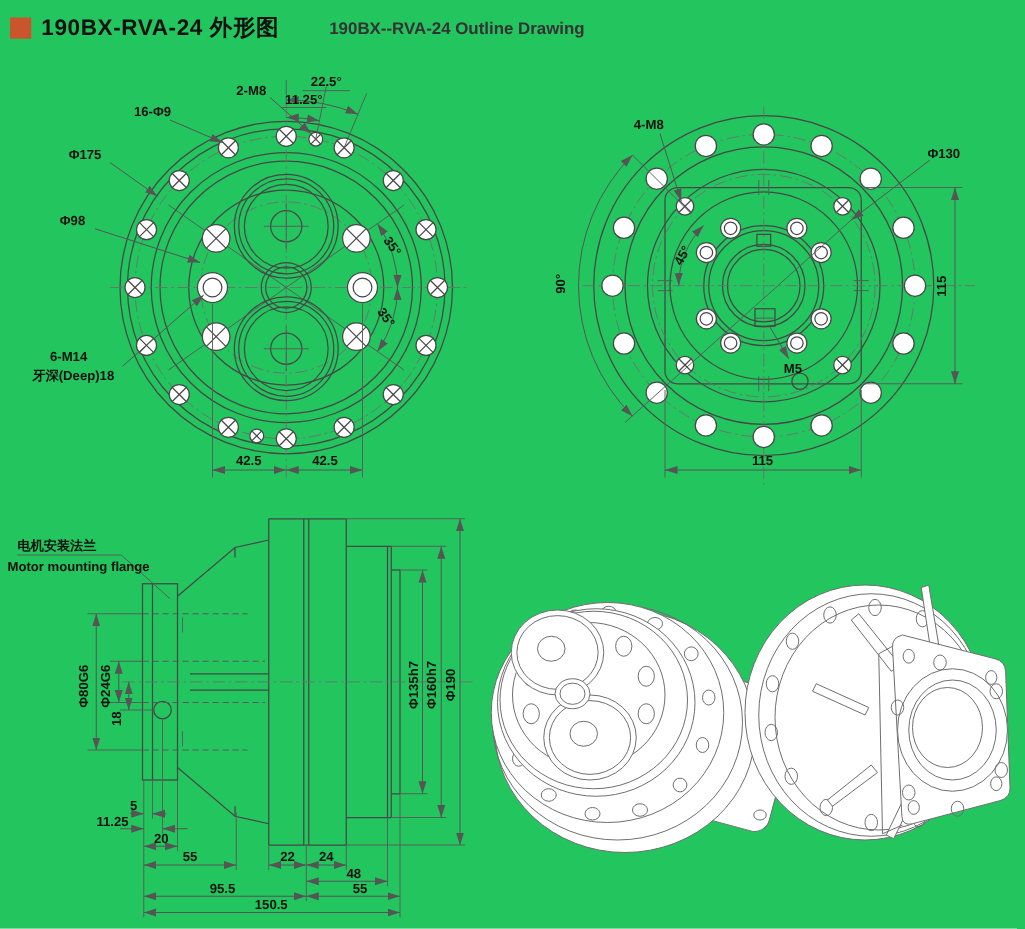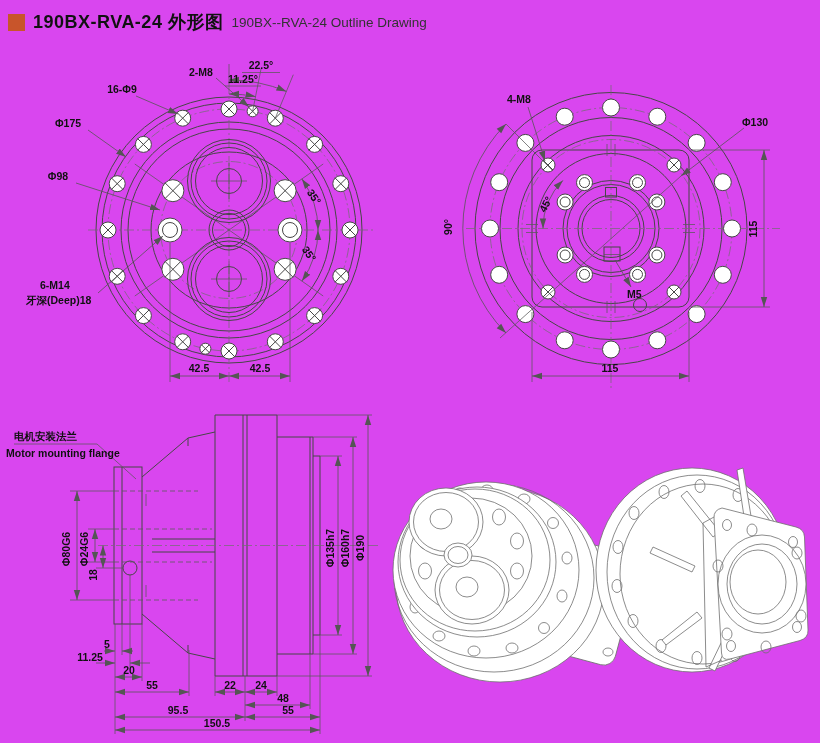--- a/index.html
+++ b/index.html
@@ -1,21 +1,21 @@
 <!DOCTYPE html>
 <html><head>
 <meta charset="utf-8">
 <style>
   html,body{margin:0;padding:0;background:#fff;}
-  .sheet{position:relative;width:820px;height:743px;background:#d946ef;overflow:hidden;
+  .sheet{position:relative;width:820px;height:743px;background:#22c55e;overflow:hidden;
          font-family:"Liberation Sans",sans-serif;}
   .titlebar{position:absolute;left:8px;top:10px;display:flex;align-items:center;gap:8px;}
   .bullet{width:17px;height:17px;background:#c8552b;display:inline-block;}
   .t-zh{font-size:18px;font-weight:bold;color:#111;letter-spacing:.5px;}
-  .t-en{font-size:13.5px;font-weight:400;color:#333;}
+  .t-en{font-size:13.5px;font-weight:700;color:#333;margin-left:32px;}
   svg{position:absolute;left:0;top:0;}
   svg text{font-family:"Liberation Sans",sans-serif;fill:#111;}
   .dt{font-size:10.5px;font-weight:600;}
   .s{stroke:#474747;stroke-width:1;fill:none;}
   .t{stroke:#5a5a5a;stroke-width:.75;fill:none;}
   .cl{stroke:#6f6f6f;stroke-width:.7;fill:none;stroke-dasharray:10 3 2 3;}
   .hid{stroke:#5a5a5a;stroke-width:.8;fill:none;stroke-dasharray:5 3;}
   .dim{stroke:#555;stroke-width:.8;fill:none;marker-start:url(#ar);marker-end:url(#ar);}
   .lead{stroke:#555;stroke-width:.8;fill:none;marker-end:url(#ar);}
   .iso{stroke:#6f6f6f;stroke-width:.8;fill:none;}

